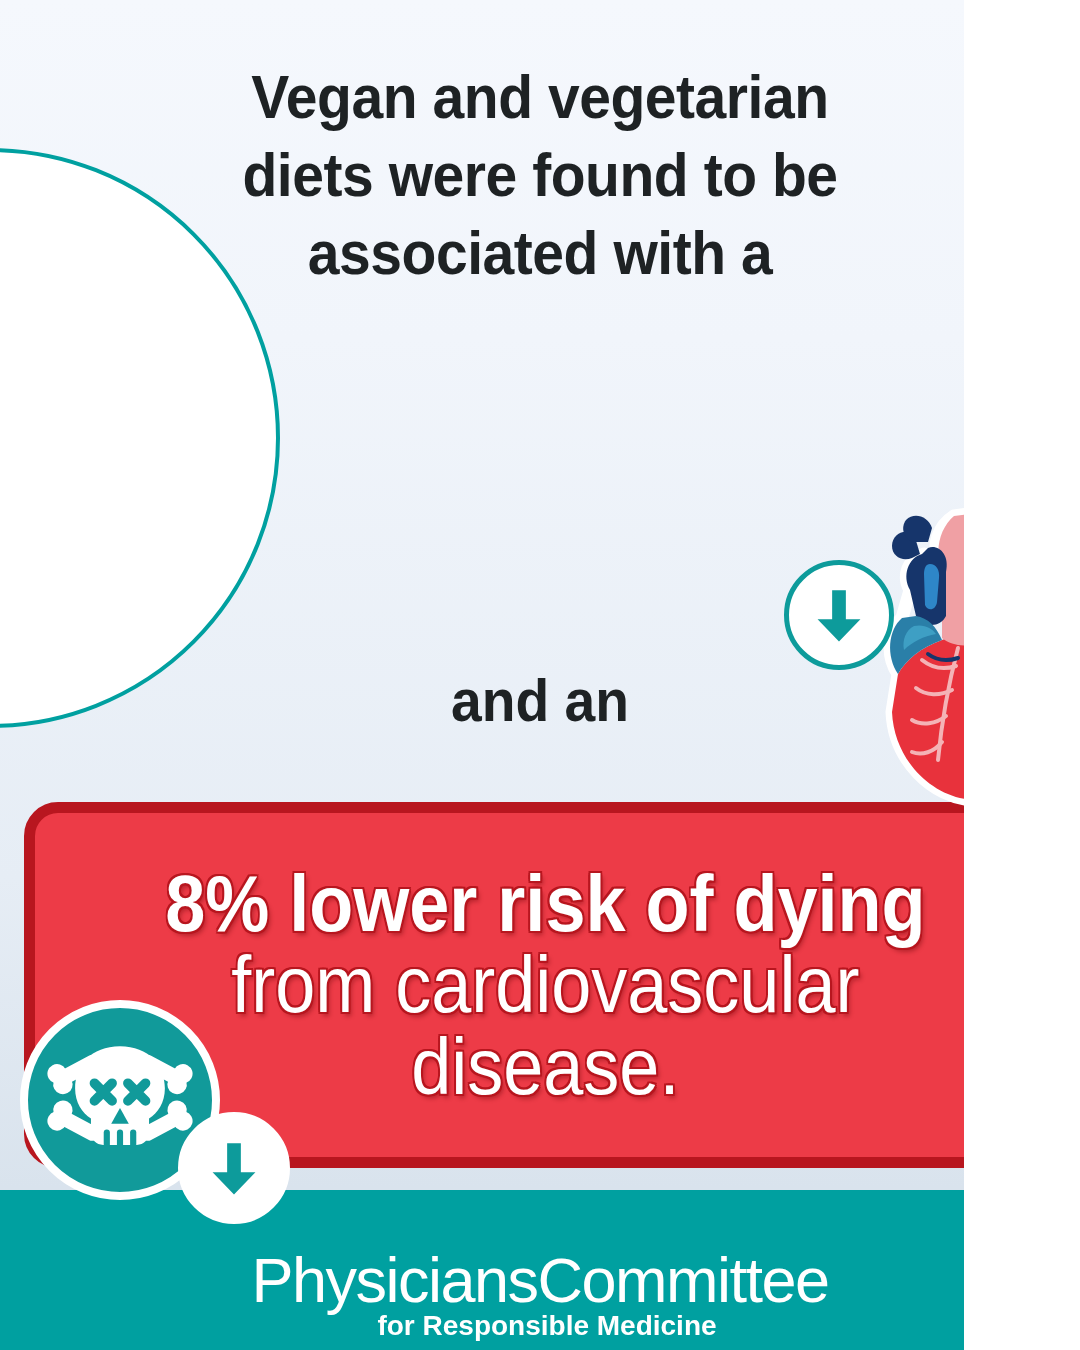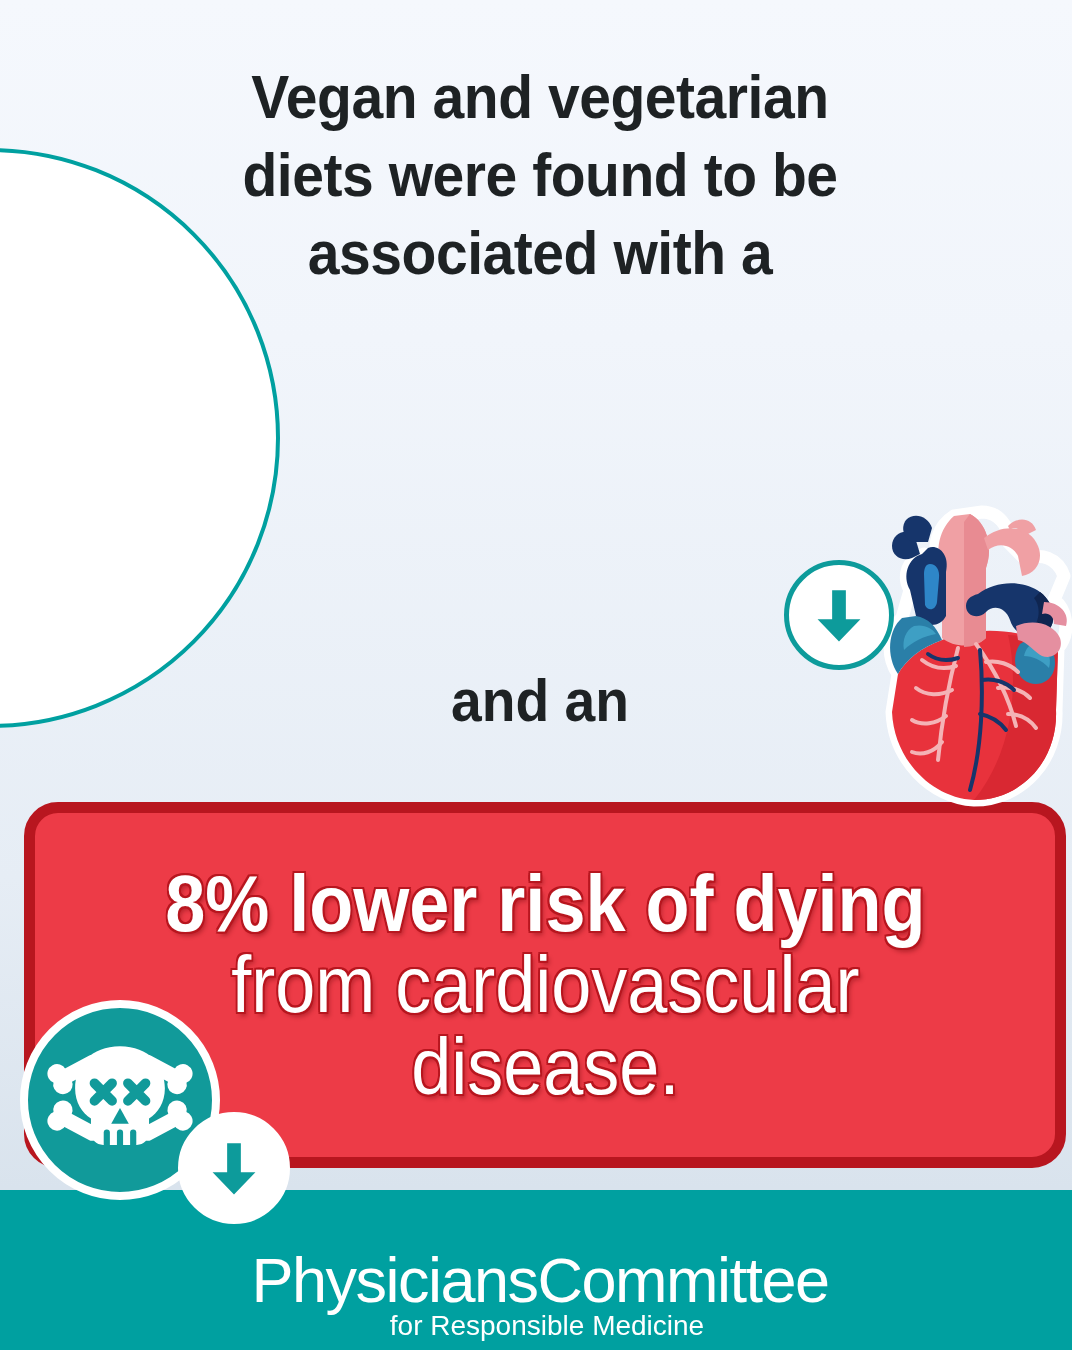--- a/index.html
+++ b/index.html
@@ -8,21 +8,21 @@
   }
   body {
     width: 1080px;
     height: 1350px;
     font-family: "Liberation Sans", sans-serif;
     overflow: hidden;
   }
 
   .canvas {
     position: relative;
-    width: 1072px;
+    width: 964px;
     height: 1350px;
     background: linear-gradient(180deg, #F5F8FD 0%, #F1F5FB 25%, #E6EDF5 65%, #D9E3ED 88%, #D9E3ED 100%);
     overflow: hidden;
   }
 
   
   .deco-arc {
     position: absolute;
     left: -300px;
     top: 148px;
@@ -196,21 +196,21 @@
     display: block;
     font-family: "Liberation Sans", sans-serif;
     font-weight: normal;
     font-size: 63px;
     line-height: 68px;
     letter-spacing: -1.5px;
   }
   .logo-sub {
     display: block;
     font-family: "Liberation Sans", sans-serif;
-    font-weight: normal;
+    font-weight: bold;
     font-size: 28px;
     line-height: 32px;
     letter-spacing: 0px;
     margin-top: -4px;
     padding-left: 14px;
   }
 </style>
 </head>
 <body>
 

